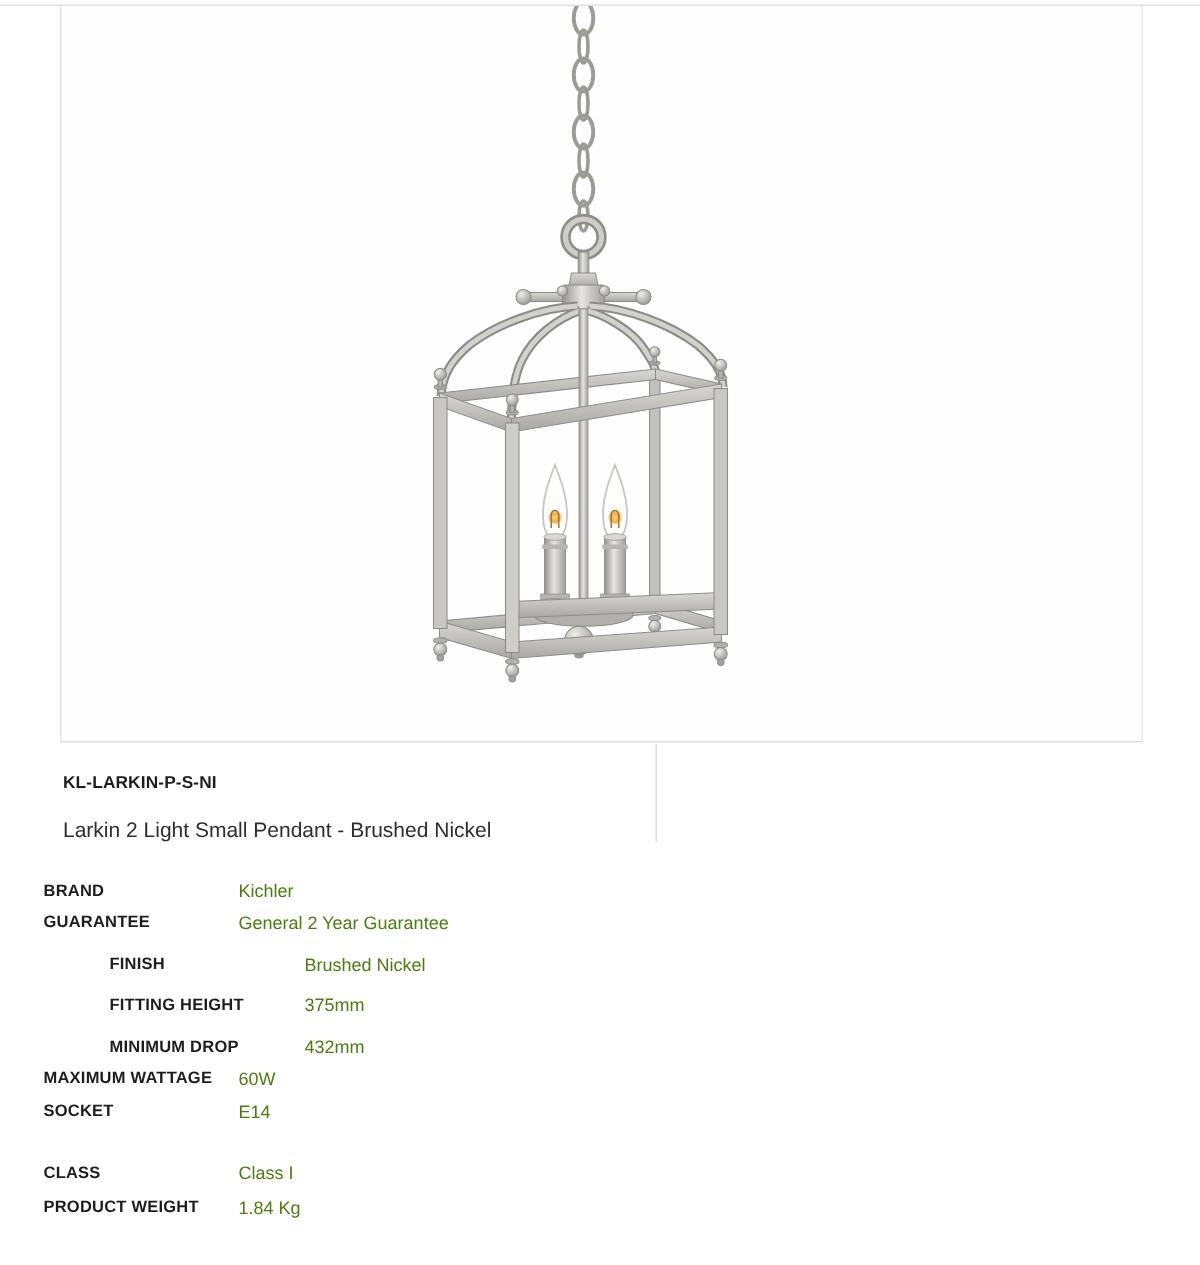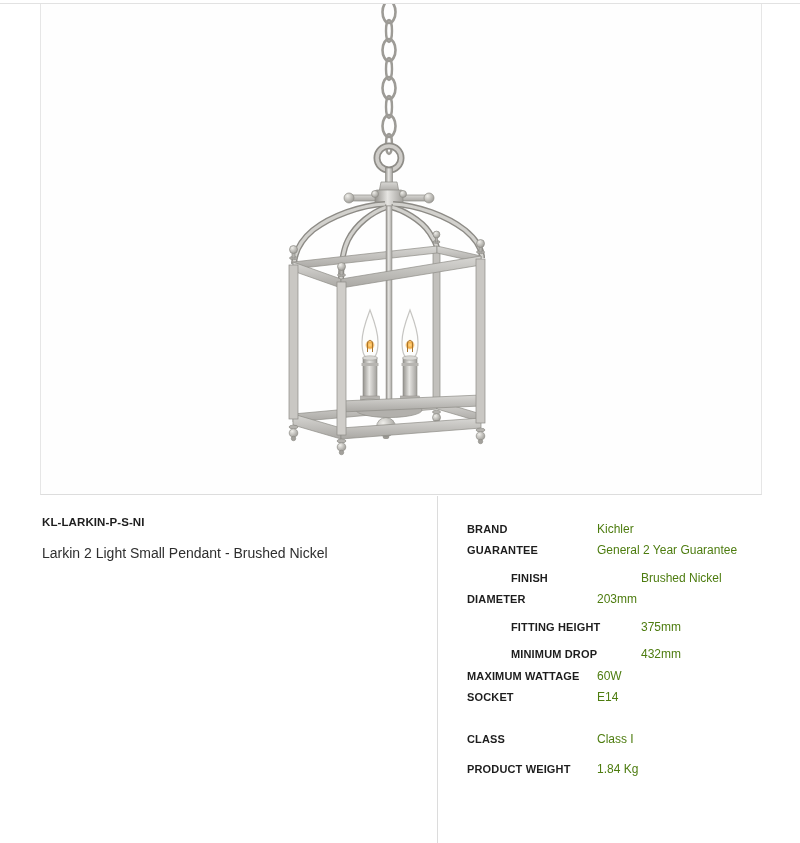--- a/index.html
+++ b/index.html
@@ -3,30 +3,30 @@
 <meta charset="utf-8">
 <style>
   html,body{margin:0;padding:0;background:#fff;}
   .page{position:relative;width:800px;height:843px;background:#ffffff;overflow:hidden;
         font-family:"Liberation Sans", sans-serif;color:#222;}
   .top-rule{position:absolute;top:3px;left:0;width:800px;height:0;border-top:1px solid #e2e2e2;}
   .image-panel{position:absolute;top:4px;left:40px;width:722px;height:491px;box-sizing:border-box;
         background:#fefefe;border-left:1px solid #e6e6e6;border-right:1px solid #e6e6e6;
         border-bottom:1px solid #dddddd;}
   .image-panel svg{display:block;}
-  .info-section{position:absolute;top:496px;left:0;right:0;bottom:0;display:flex;}
+  .info-section{position:absolute;top:496px;left:0;right:0;bottom:0;display:flex;flex-direction:column;}
   .info-left{box-sizing:border-box;width:438px;padding:20px 24px 0 42px;border-right:1px solid #dcdcdc;}
   .info-right{box-sizing:border-box;flex:1;padding:22px 0 0 29px;}
   .product-code{font-size:11.5px;font-weight:bold;color:#1d1d1d;letter-spacing:.1px;}
   .product-title{font-size:14px;color:#2e2e2e;margin-top:17px;}
   .product-desc{font-size:11.5px;color:#3d3d3d;line-height:22px;margin-top:21px;max-width:400px;}
   .spec-row{display:flex;align-items:center;height:21.5px;}
   .gap-a{margin-top:6px;margin-left:44px;}
   .gap-b{margin-top:20px;}
-  .gap-c{margin-top:9px;}
+  .gap-c{margin-top:1px;}
   .spec-label{flex:0 0 130px;font-size:11px;font-weight:bold;color:#1d1d1d;letter-spacing:.15px;}
   .spec-value{font-size:12px;color:#4d7c0f;}
 </style>
 </head>
 <body>
 
 <div class="page">
   <div class="top-rule"></div>
 
   <div class="image-panel">
@@ -199,24 +199,20 @@
         <div class="spec-value">Kichler</div>
       </div>
       <div class="spec-row">
         <div class="spec-label">GUARANTEE</div>
         <div class="spec-value">General 2 Year Guarantee</div>
       </div>
       <div class="spec-row gap-a">
         <div class="spec-label">FINISH</div>
         <div class="spec-value">Brushed Nickel</div>
       </div>
-      <div class="spec-row">
-        <div class="spec-label">DIAMETER</div>
-        <div class="spec-value">203mm</div>
-      </div>
       <div class="spec-row gap-a">
         <div class="spec-label">FITTING HEIGHT</div>
         <div class="spec-value">375mm</div>
       </div>
       <div class="spec-row gap-a">
         <div class="spec-label">MINIMUM DROP</div>
         <div class="spec-value">432mm</div>
       </div>
       <div class="spec-row">
         <div class="spec-label">MAXIMUM WATTAGE</div>

